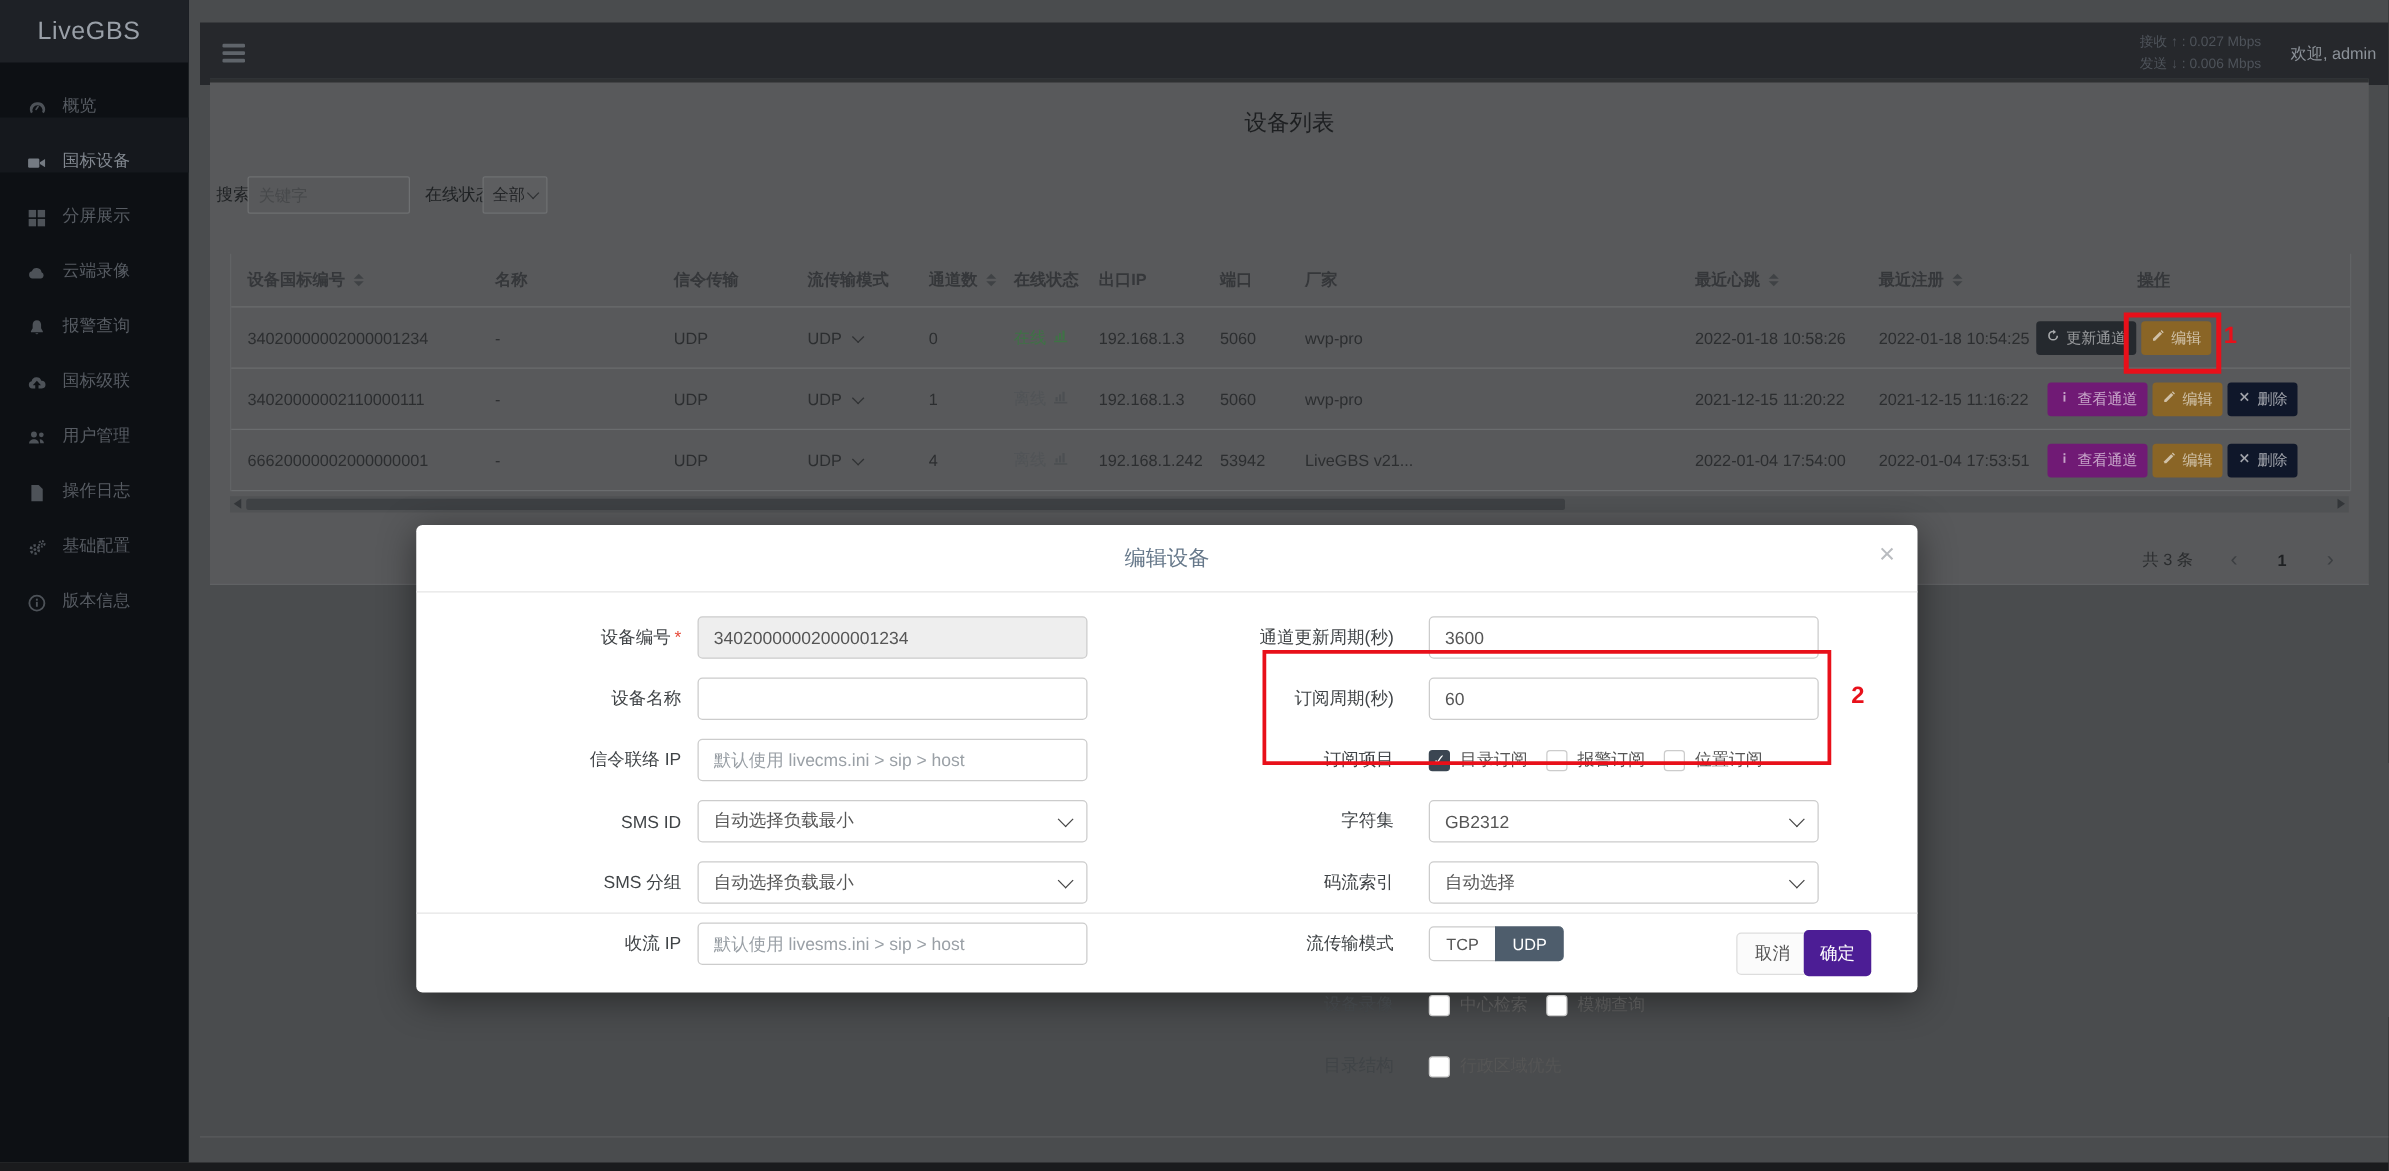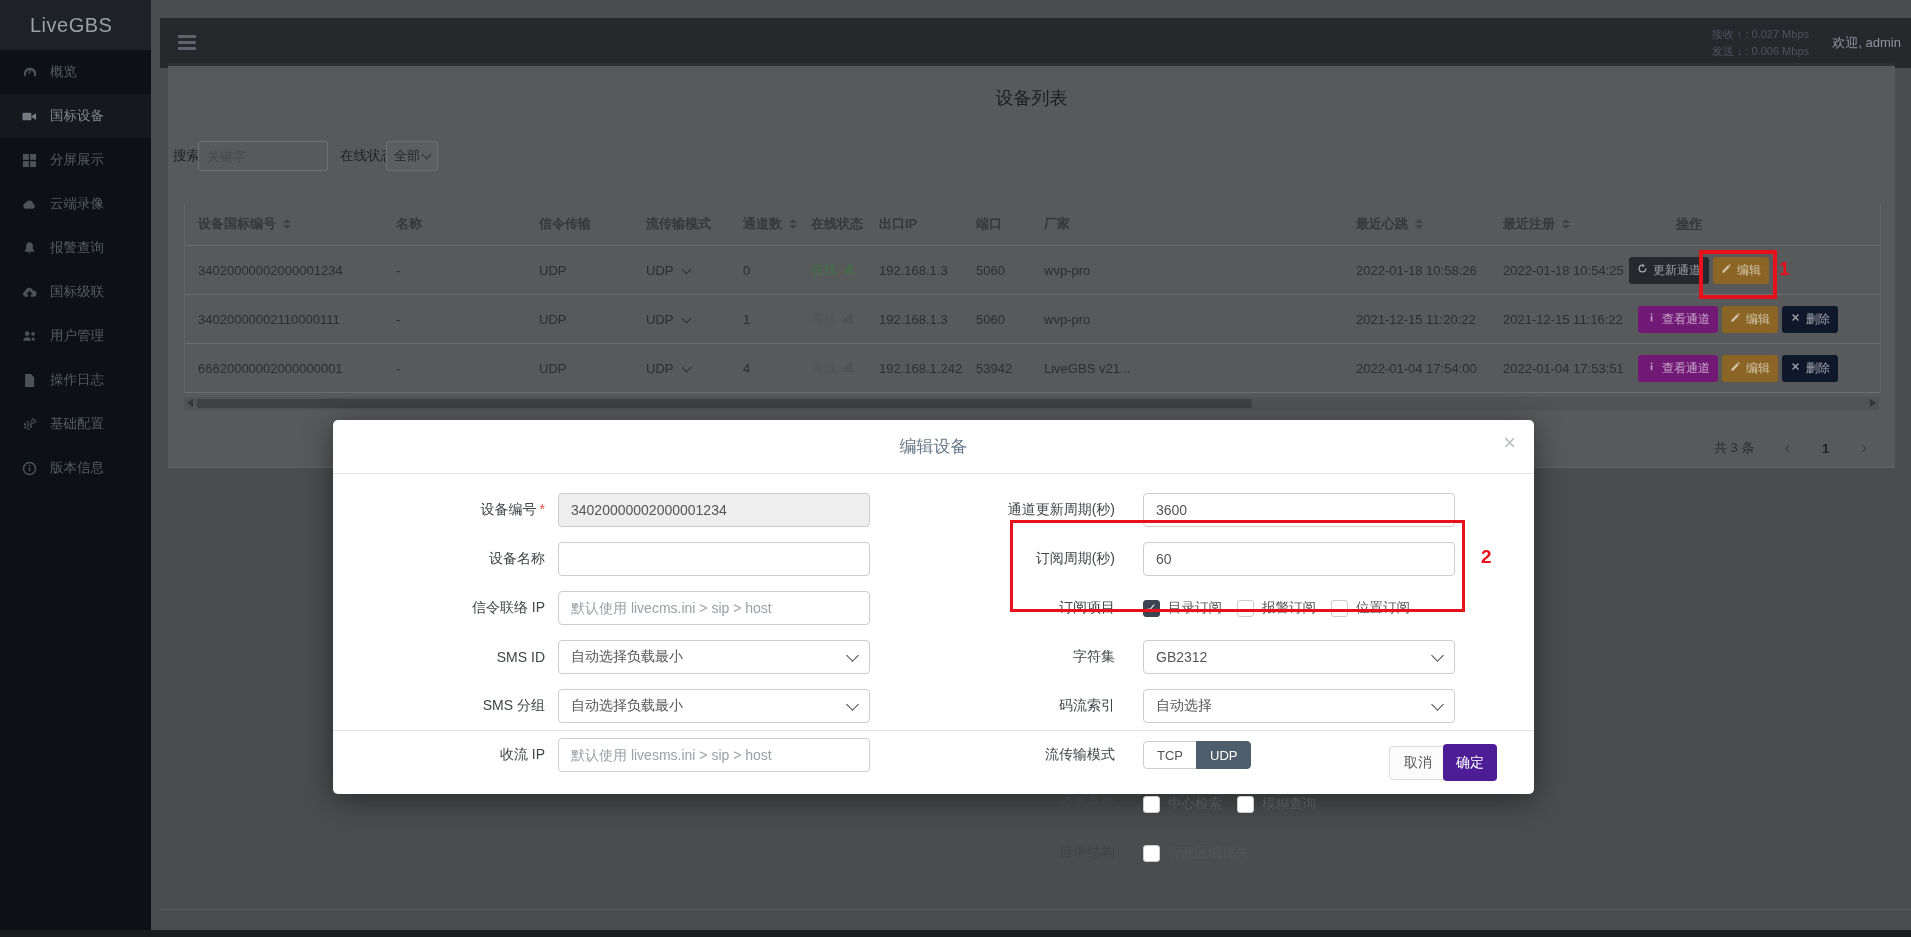--- a/index.html
+++ b/index.html
@@ -3,21 +3,21 @@
 <meta charset="utf-8">
 <style>
   html,body{margin:0;padding:0;background:#2a2a2a;}
   .app{position:relative;width:1911px;height:937px;overflow:hidden;
        font-family:"Liberation Sans","DejaVu Sans",sans-serif;background:#4a4c4e;}
 
   
   .sidebar{position:absolute;left:0;top:0;width:151px;height:930px;background:#0d1014;}
   .logo{height:50px;line-height:50px;background:#1e2126;color:#9aa0a8;font-size:20px;
         padding-left:30px;letter-spacing:.5px;}
-  .menu-item{height:44px;display:flex;align-items:center;padding-left:22px;gap:13px;
+  .menu-item{height:44px;display:flex;align-items:flex-end;padding-left:22px;gap:13px;
              color:#575c63;font-size:13.5px;cursor:pointer;}
   .menu-item .mi-icon{width:15px;height:15px;display:inline-flex;color:#4d5258;}
   .menu-item .mi-icon svg{width:15px;height:15px;fill:currentColor;}
   .menu-item.active{background:#15181d;color:#828890;}
   .menu-item.active .mi-icon{color:#747a82;}
 
   
   .topbar{position:absolute;left:160px;top:0;right:0;height:50px;background:#26282c;margin-top:18px;}
   .hamburger{position:absolute;left:18px;top:17px;width:18px;height:2.5px;background:#5f646a;
              box-shadow:0 6px 0 #5f646a,0 12px 0 #5f646a;border-radius:1px;cursor:pointer;}
@@ -310,21 +310,21 @@
               <i class="down"></i>
             </span>
           </div>
           <div class="cell" style="left: 1318px;">
             <span>最近注册</span>
             <span class="sort">
               <i class="up"></i>
               <i class="down"></i>
             </span>
           </div>
-          <div class="cell" style="left: 1491px; text-decoration: underline;">
+          <div class="cell" style="left: 1525px; text-decoration: underline;">
             <span>操作</span>
           </div>
         </div>
       <div id="tbody">
           <div class="t-row">
             <div class="cell" style="left: 13px;">34020000002000001234</div>
             <div class="cell" style="left: 211px;">-</div>
             <div class="cell" style="left: 354px;">UDP</div>
             <div class="cell" style="left: 461px;">
               <span>UDP</span>

